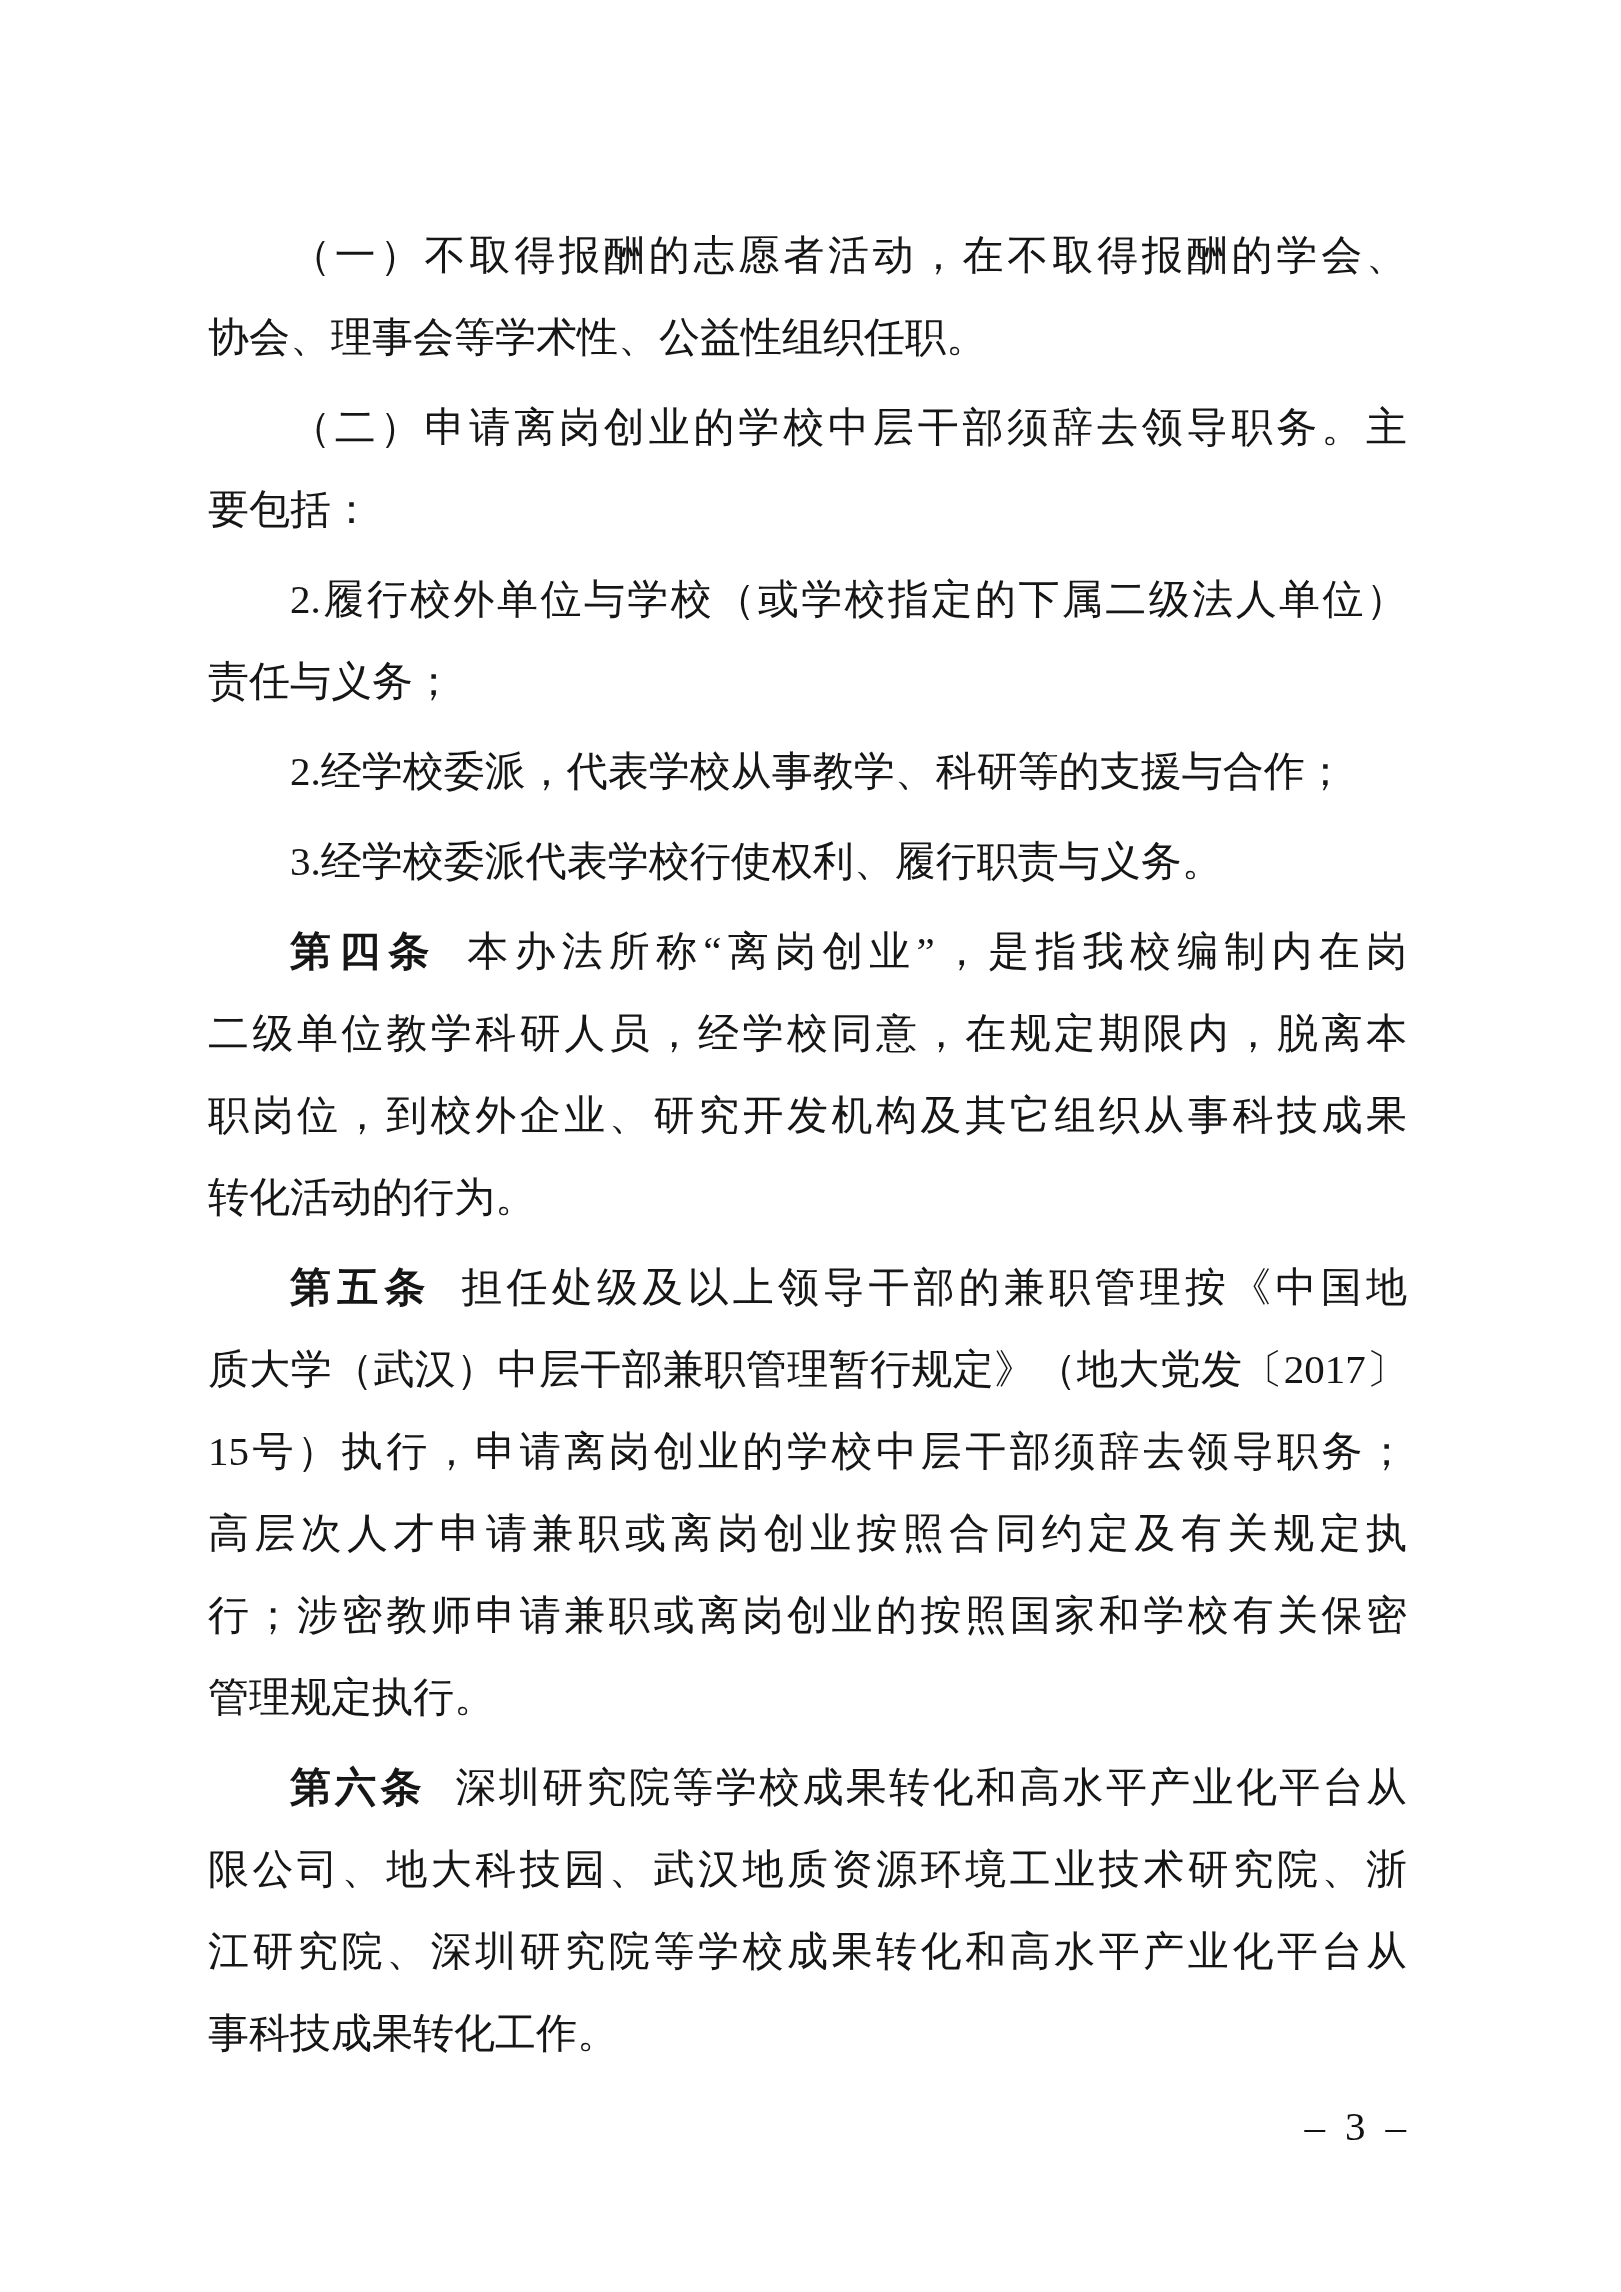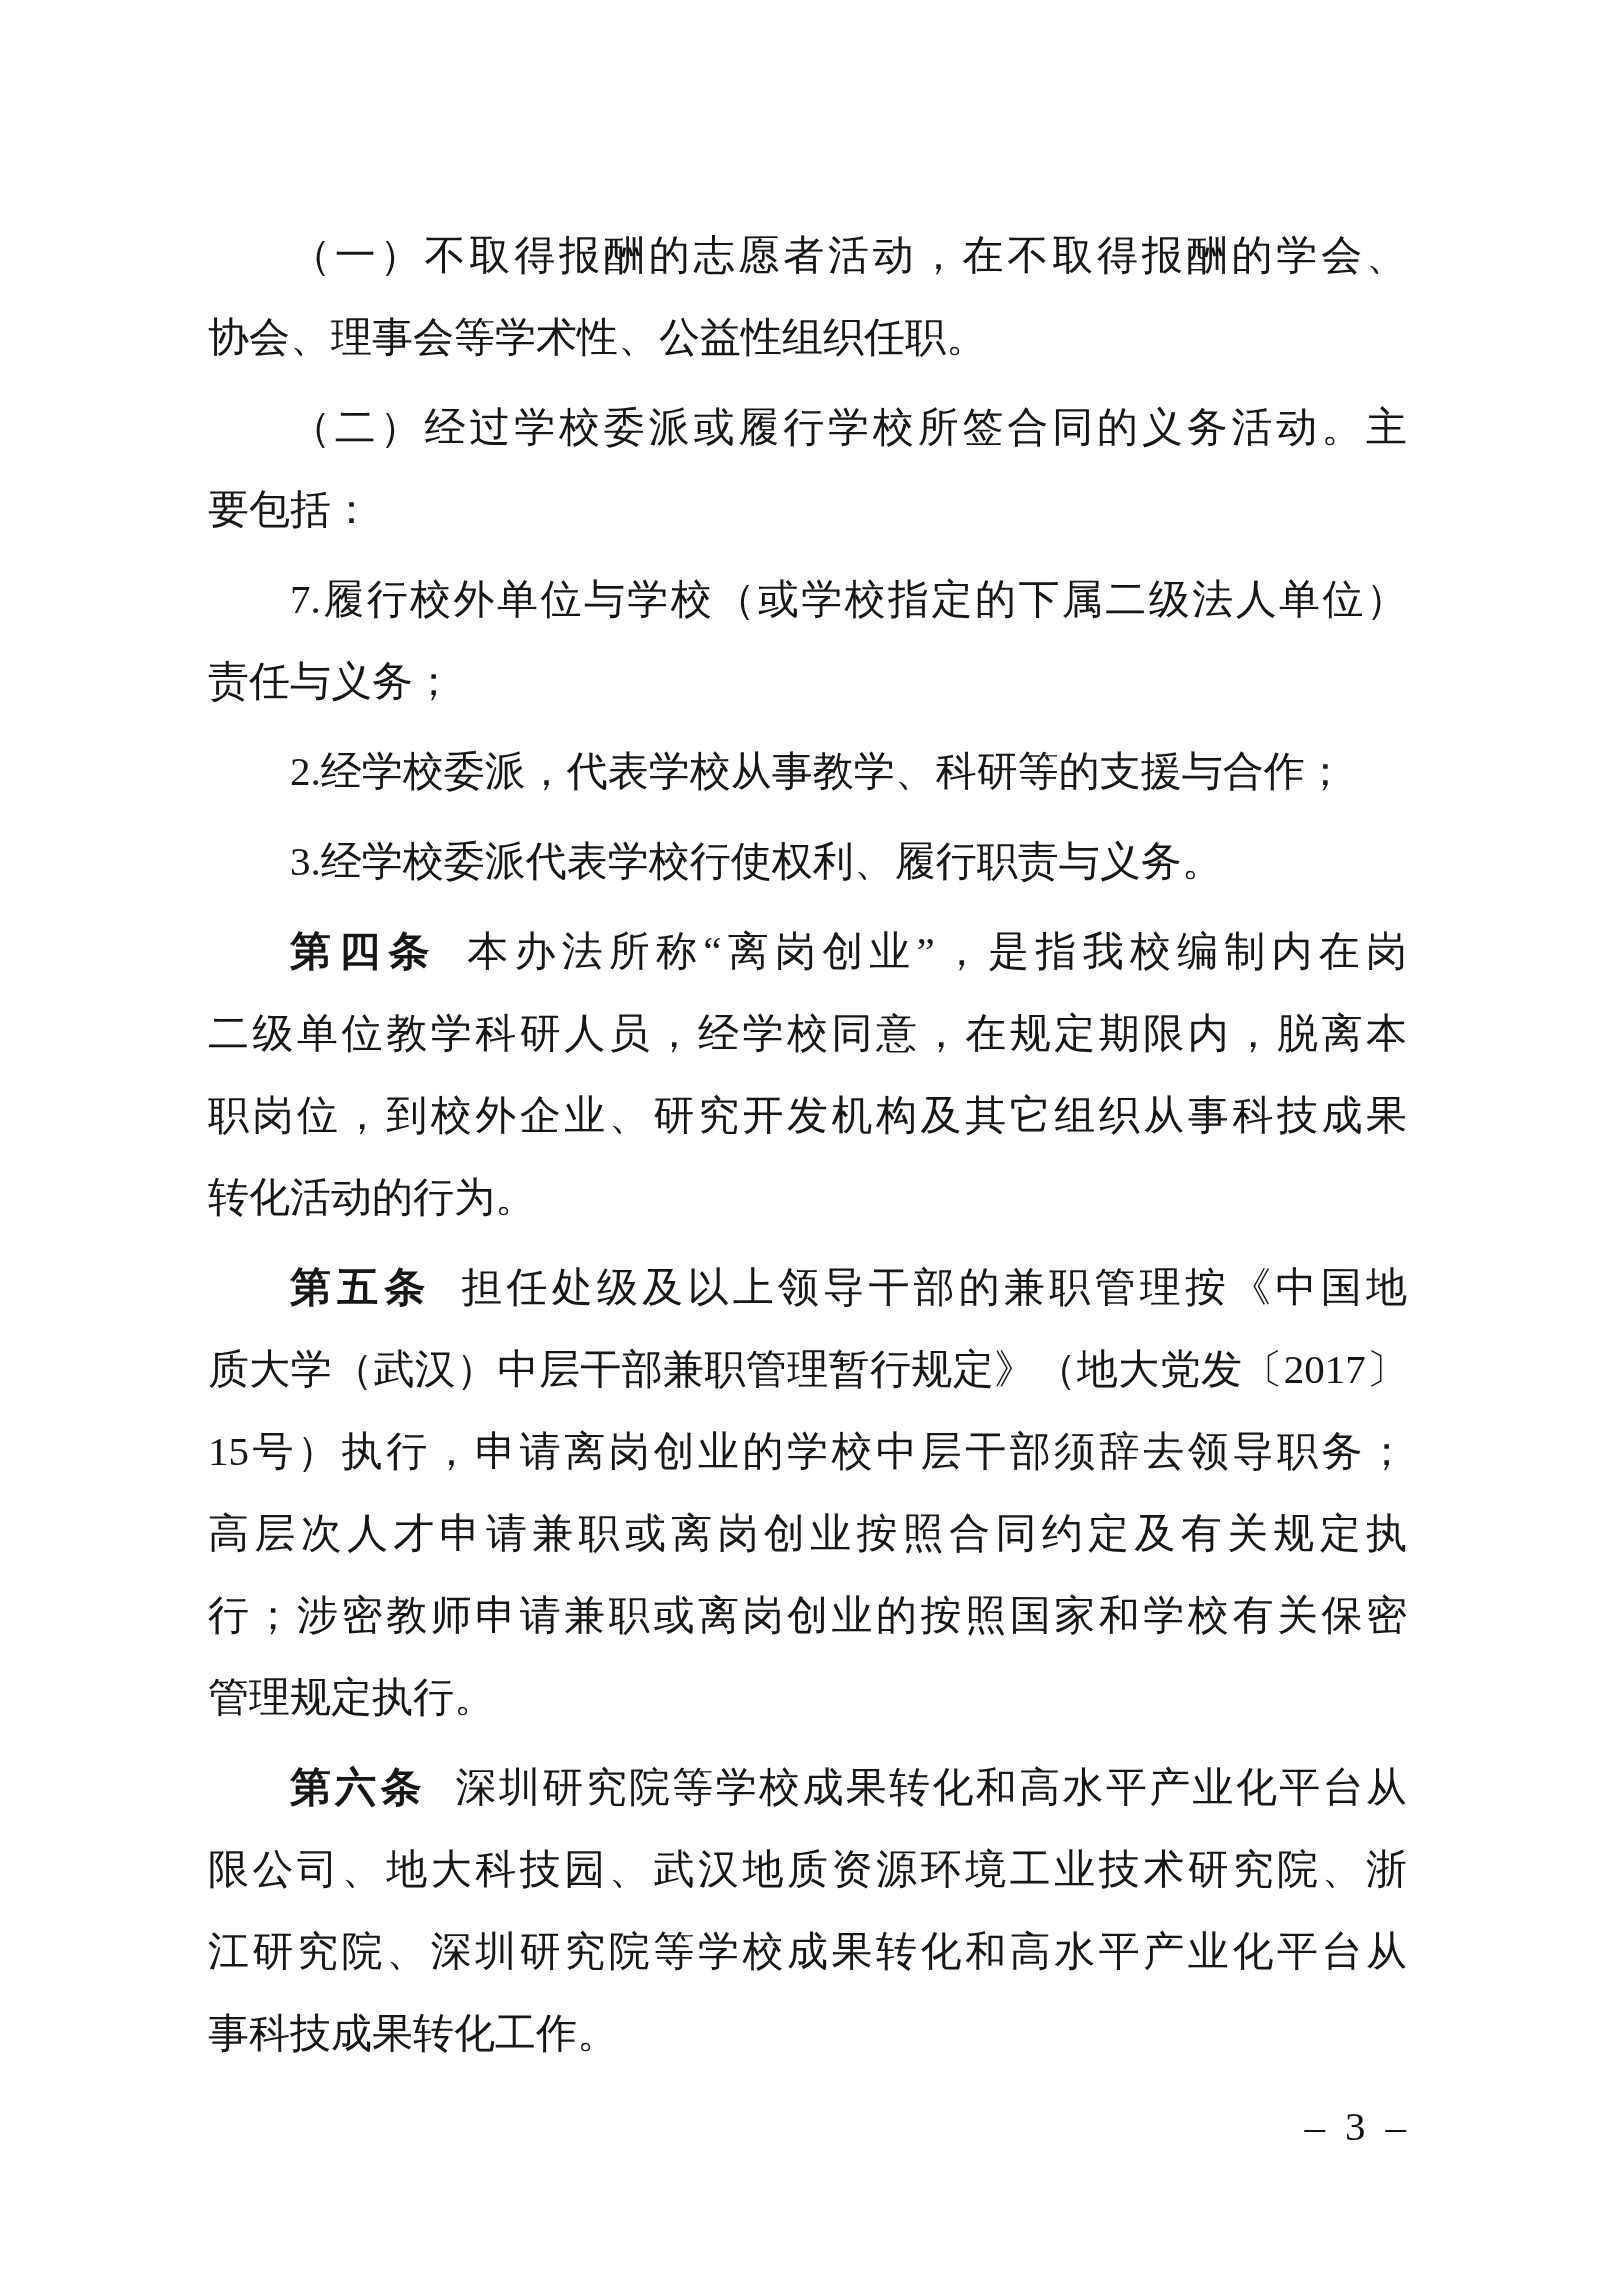--- a/index.html
+++ b/index.html
@@ -60,25 +60,25 @@
 </head>
 <body>
 
 <div class="page">
   <main class="doc-body" id="doc-body">
       <div class="para">
         <div class="line para-start"><span>（一）不取得报酬的志愿者活动，在不取得报酬的学会、</span></div>
         <div class="line para-end"><span>协会、理事会等学术性、公益性组织任职。</span></div>
       </div>
       <div class="para">
-        <div class="line para-start"><span>（二）经过学校委派或履行学校所签合同的义务活动。主</span></div>
+        <div class="line para-start"><span>（二）申请离岗创业的学校中层干部须辞去领导职务。主</span></div>
         <div class="line para-end"><span>要包括：</span></div>
       </div>
       <div class="para">
-        <div class="line para-start"><span>7.履行校外单位与学校（或学校指定的下属二级法人单位）</span></div>
+        <div class="line para-start"><span>2.履行校外单位与学校（或学校指定的下属二级法人单位）</span></div>
         <div class="line para-end"><span>责任与义务；</span></div>
       </div>
       <div class="para">
         <div class="line para-start para-end"><span>2.经学校委派，代表学校从事教学、科研等的支援与合作；</span></div>
       </div>
       <div class="para">
         <div class="line para-start para-end"><span>3.经学校委派代表学校行使权利、履行职责与义务。</span></div>
       </div>
       <div class="para">
         <div class="line para-start"><b class="term">第四条</b><span>本办法所称“离岗创业”，是指我校编制内在岗</span></div>

